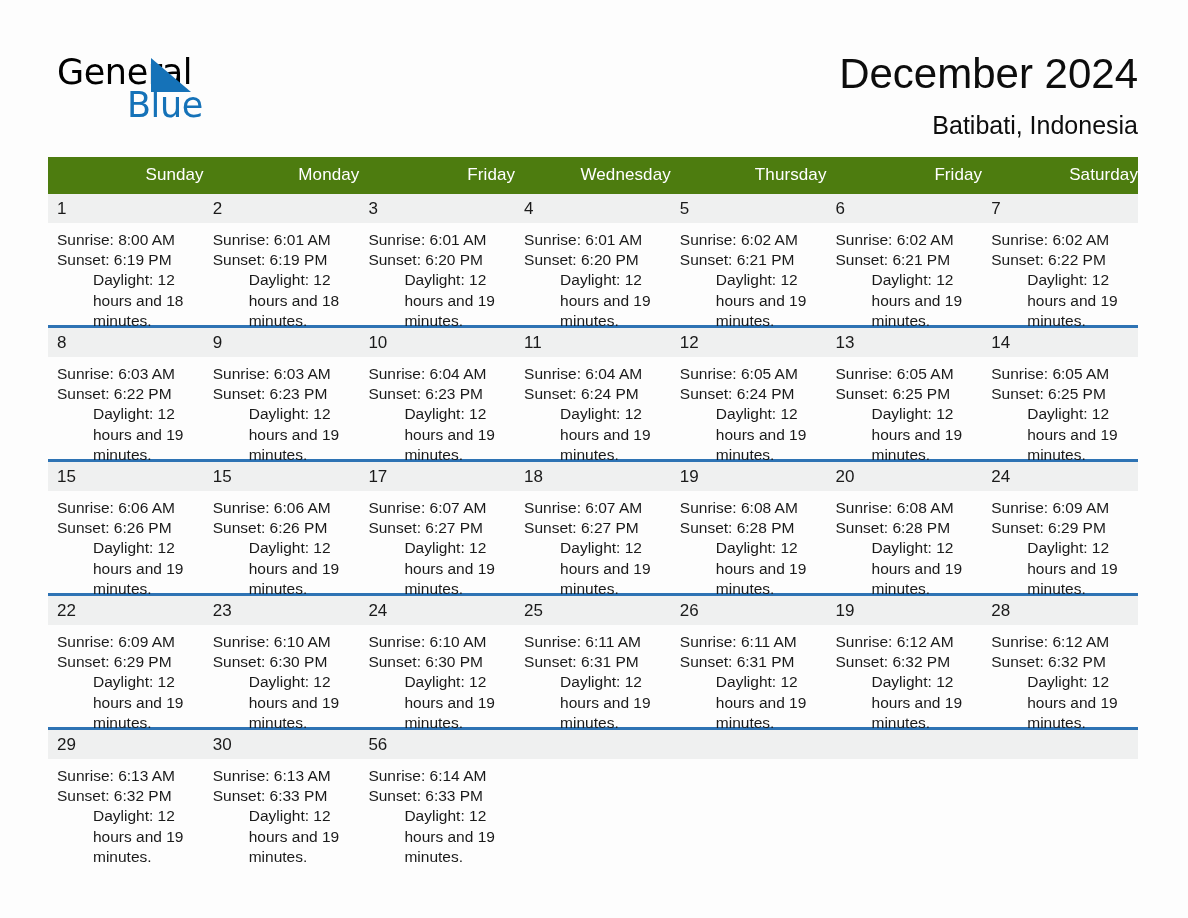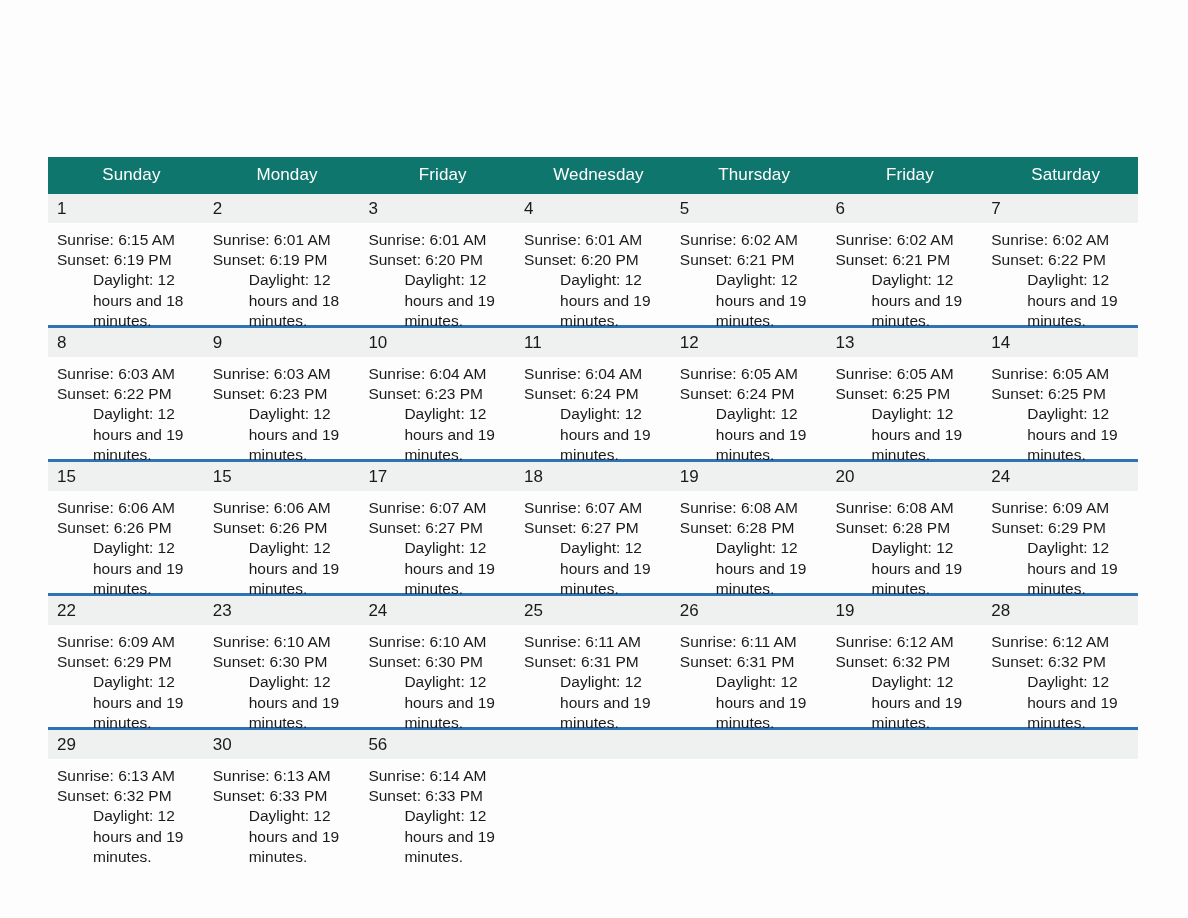--- a/index.html
+++ b/index.html
@@ -93,25 +93,25 @@
     position: absolute;
     left: 48px;
     top: 157px;
     width: 1090px;
     border-collapse: collapse;
     table-layout: fixed;
   }
   .calendar col { width: 155.7px; }
 
   .calendar thead th {
-    background: #0f766e;
+    background: #4d7c0f;
     color: #ffffff;
     font-size: 17px;
     font-weight: 400;
-    text-align: center;
+    text-align: right;
     padding: 8px 0 9px 11px;
     height: 17px;
     letter-spacing: 0.1px;
   }
 
   tr.week-row > td {
     padding: 0;
     vertical-align: top;
     border-top: 3px solid #2e73b4;
   }
@@ -139,20 +139,34 @@
     color: #1a1a1a;
   }
   .info div { white-space: nowrap; }
   .info .wrap { white-space: normal; margin-left: 36px; }
 </style>
 </head>
 <body>
 
 <div class="page">
 
+  <div class="header">
+
+    <div class="logo">
+      <span class="logo-general">General</span>
+      <span class="logo-triangle"></span>
+      <span class="logo-blue">Blue</span>
+    </div>
+
+    <div class="title-block">
+      <div class="month-title">December 2024</div>
+      <div class="location">Batibati, Indonesia</div>
+    </div>
+
+  </div>
 
   <table class="calendar">
     <colgroup>
       <col>
         <col>
         <col>
         <col>
         <col>
         <col>
         <col>
@@ -167,21 +181,21 @@
         <th>Friday</th>
         <th>Saturday</th>
       </tr>
     </thead>
     <tbody>
         <tr class="week-row">
           <td>
             <div class="cell">
               <div class="daynum-band">1</div>
               <div class="info">
-                <div>Sunrise: 6:15 AM</div>
+                <div>Sunrise: 8:00 AM</div>
                 <div>Sunset: 6:19 PM</div>
                 <div class="wrap">Daylight: 12 hours and 18 minutes.</div>
               </div>
             </div>
           </td>
           <td>
             <div class="cell">
               <div class="daynum-band">2</div>
               <div class="info">
                 <div>Sunrise: 6:01 AM</div>

